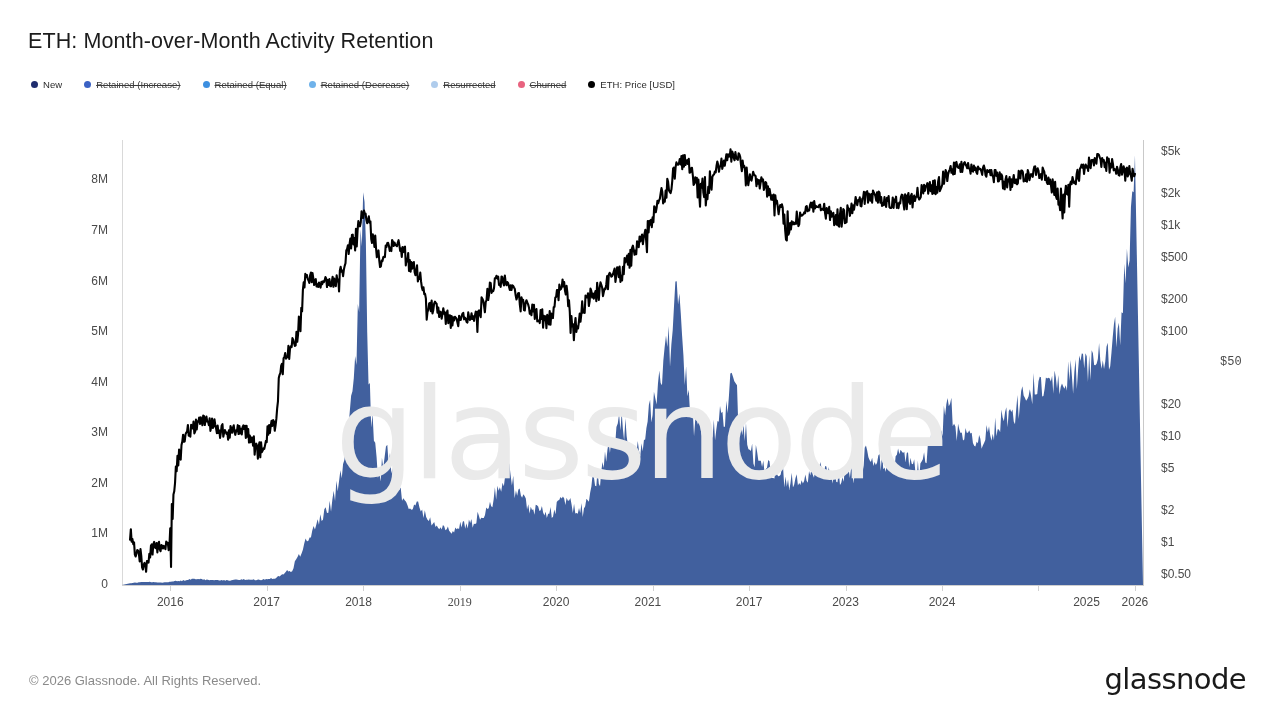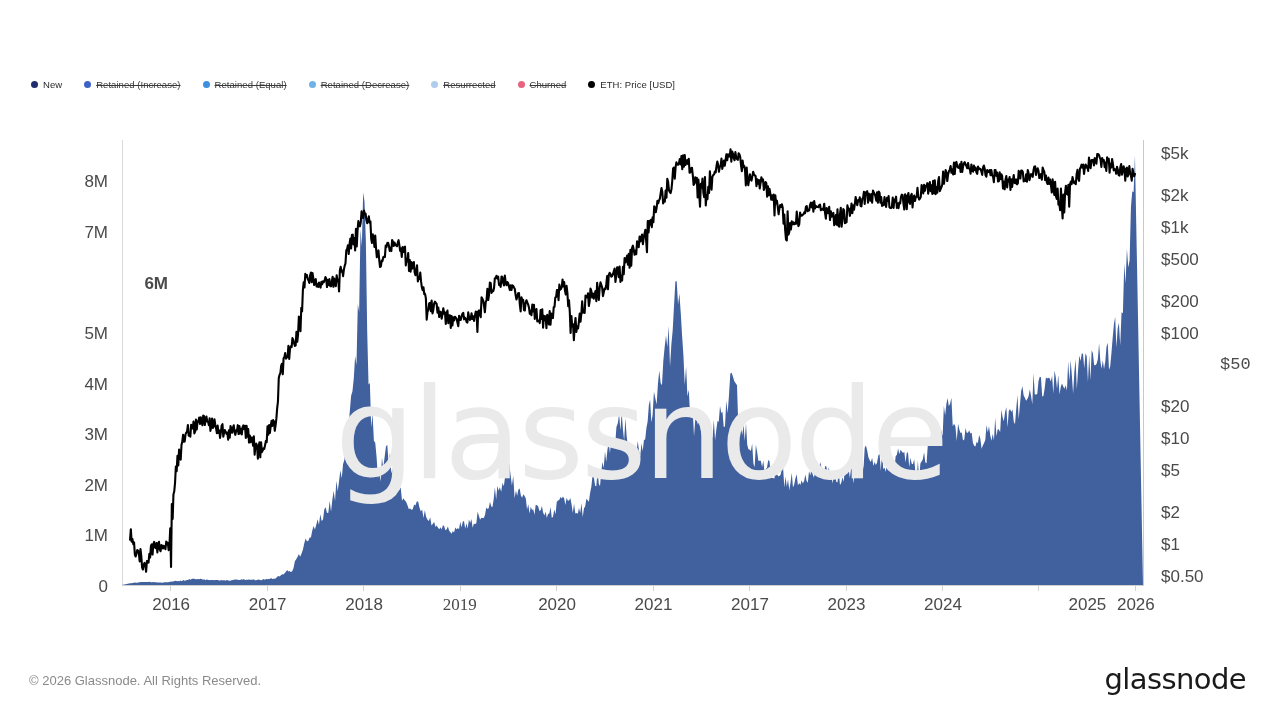--- a/index.html
+++ b/index.html
@@ -71,21 +71,21 @@
     font-weight:400;
     color:#eaeaea;
     letter-spacing:-3px;
     transform:translate(8px,72px);
     font-family:"DejaVu Sans","Liberation Sans",sans-serif;
   }
 
   
   .axis-label{
     position:absolute;
-    font-size:17px;
+    font-size:12px;
     color:#4a4a4a;
     white-space:nowrap;
   }
   #y-left .axis-label{ text-align:right; }
   #y-right .axis-label{ text-align:left; }
 
   #axis-line-left{
     position:absolute;left:122px;top:140px;width:1px;height:446px;
     background:#d9d9d9;
   }
@@ -112,20 +112,21 @@
     font-size:29px;color:#1a1a1a;
     letter-spacing:-.6px;
     font-family:"DejaVu Sans","Liberation Sans",sans-serif;
   }
 </style>
 </head>
 <body>
 
 <div id="chart-card">
 
+  <div id="page-title">ETH: Month-over-Month Activity Retention</div>
 
   <div id="legend">
       <div class="legend-item">
         <span class="legend-dot" style="background: rgb(31, 45, 110);"></span>
         <span class="legend-label">New</span>
       </div>
       <div class="legend-item off">
         <span class="legend-dot" style="background: rgb(59, 98, 196);"></span>
         <span class="legend-label">Retained (Increase)</span>
       </div>
@@ -169,21 +170,21 @@
     </svg>
   </div>
 
   <div id="y-left">
       <div class="axis-label" style="right: 1172px; top: 577px;">0</div>
       <div class="axis-label" style="right: 1172px; top: 526.432px;">1M</div>
       <div class="axis-label" style="right: 1172px; top: 475.864px;">2M</div>
       <div class="axis-label" style="right: 1172px; top: 425.295px;">3M</div>
       <div class="axis-label" style="right: 1172px; top: 374.727px;">4M</div>
       <div class="axis-label" style="right: 1172px; top: 324.159px;">5M</div>
-      <div class="axis-label" style="right: 1112px; top: 273.591px; font-weight: bold;">6M</div>
+      <div class="axis-label" style="right: 1172px; top: 273.591px;">6M</div>
       <div class="axis-label" style="right: 1172px; top: 223.023px;">7M</div>
       <div class="axis-label" style="right: 1172px; top: 172.455px;">8M</div>
     </div>
 
   <div id="y-right">
       <div class="axis-label" style="left: 1161px; top: 566.759px;">$0.50</div>
       <div class="axis-label" style="left: 1161px; top: 534.946px;">$1</div>
       <div class="axis-label" style="left: 1161px; top: 503.133px;">$2</div>
       <div class="axis-label" style="left: 1161px; top: 461.079px;">$5</div>
       <div class="axis-label" style="left: 1161px; top: 429.267px;">$10</div>

